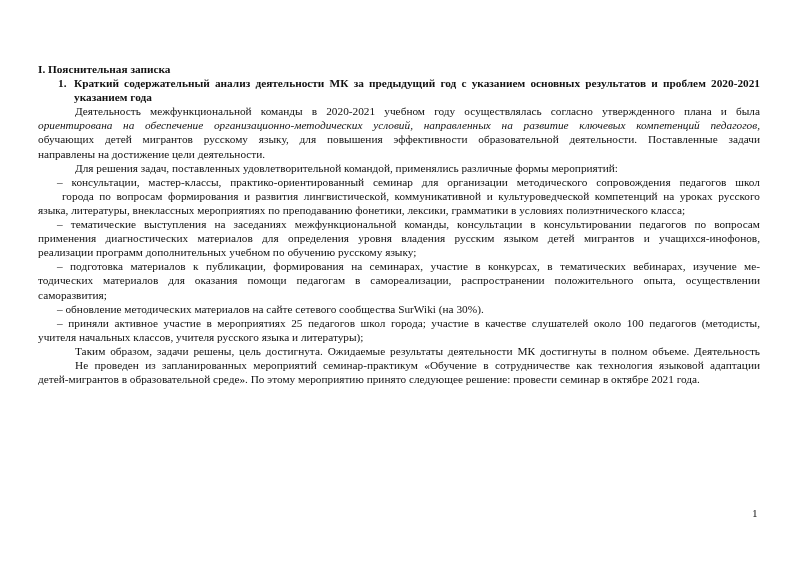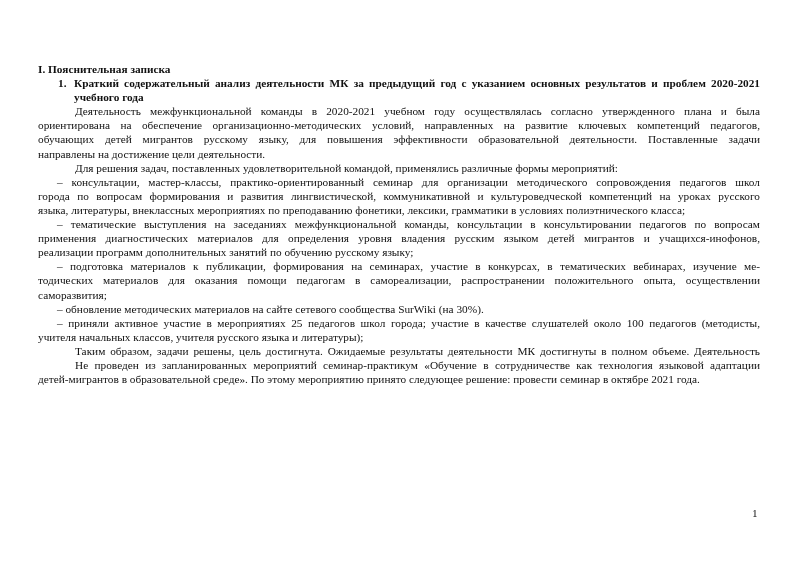--- a/index.html
+++ b/index.html
@@ -80,45 +80,45 @@
 
 <div class="page">
   <div class="content">
 
     <p class="section-title">I. Пояснительная записка</p>
 
     <div class="item-heading">
       <span class="num">1.</span>
       <span class="text">
         <span class="line" style="white-space: normal;">Краткий содержательный анализ деятельности МК за предыдущий год с указанием основных результатов и проблем 2020-2021</span>
-        <span class="line last">учебного года</span>
+        <span class="line last">указанием года</span>
       </span>
     </div>
 
     <div class="para">
       <span class="line indent" style="white-space: normal;">Деятельность межфункциональной команды в 2020-2021 учебном году осуществлялась согласно утвержденного плана и была</span>
-      <span class="line" style="white-space: normal;">ориентирована на обеспечение организационно-методических условий, направленных на развитие ключевых компетенций педагогов,</span>
+      <span class="line" style="white-space: normal; font-style: italic;">ориентирована на обеспечение организационно-методических условий, направленных на развитие ключевых компетенций педагогов,</span>
       <span class="line" style="white-space: normal;">обучающих детей мигрантов русскому языку, для повышения эффективности образовательной деятельности. Поставленные задачи</span>
       <span class="line last">направлены на достижение цели деятельности.</span>
     </div>
 
     <div class="para">
       <span class="line last indent">Для решения задач, поставленных удовлетворительной командой, применялись различные формы мероприятий:</span>
     </div>
 
     <div class="para">
       <span class="line dash-indent" style="white-space: normal;">– консультации, мастер-классы, практико-ориентированный семинар для организации методического сопровождения педагогов школ</span>
-      <span class="line" style="white-space: normal;">города по вопросам формирования и развития лингвистической, коммуникативной и культуроведческой компетенций на уроках русского</span>
+      <span class="line" style="white-space: normal; margin-left: 24px;">города по вопросам формирования и развития лингвистической, коммуникативной и культуроведческой компетенций на уроках русского</span>
       <span class="line last">языка, литературы, внеклассных мероприятиях по преподаванию фонетики, лексики, грамматики в условиях полиэтнического класса;</span>
     </div>
 
     <div class="para">
       <span class="line dash-indent" style="white-space: normal;">– тематические выступления на заседаниях межфункциональной команды, консультации в консультировании педагогов по вопросам</span>
       <span class="line" style="white-space: normal;">применения диагностических материалов для определения уровня владения русским языком детей мигрантов и учащихся-инофонов,</span>
-      <span class="line last">реализации программ дополнительных занятий по обучению русскому языку;</span>
+      <span class="line last">реализации программ дополнительных учебном по обучению русскому языку;</span>
     </div>
 
     <div class="para">
       <span class="line dash-indent" style="white-space: normal;">– подготовка материалов к публикации, формирования на семинарах, участие в конкурсах, в тематических вебинарах, изучение ме-</span>
       <span class="line" style="white-space: normal;">тодических материалов для оказания помощи педагогам в самореализации, распространении положительного опыта, осуществлении</span>
       <span class="line last">саморазвития;</span>
     </div>
 
     <div class="para">
       <span class="line last dash-indent">– обновление методических материалов на сайте сетевого сообщества SurWiki (на 30%).</span>

